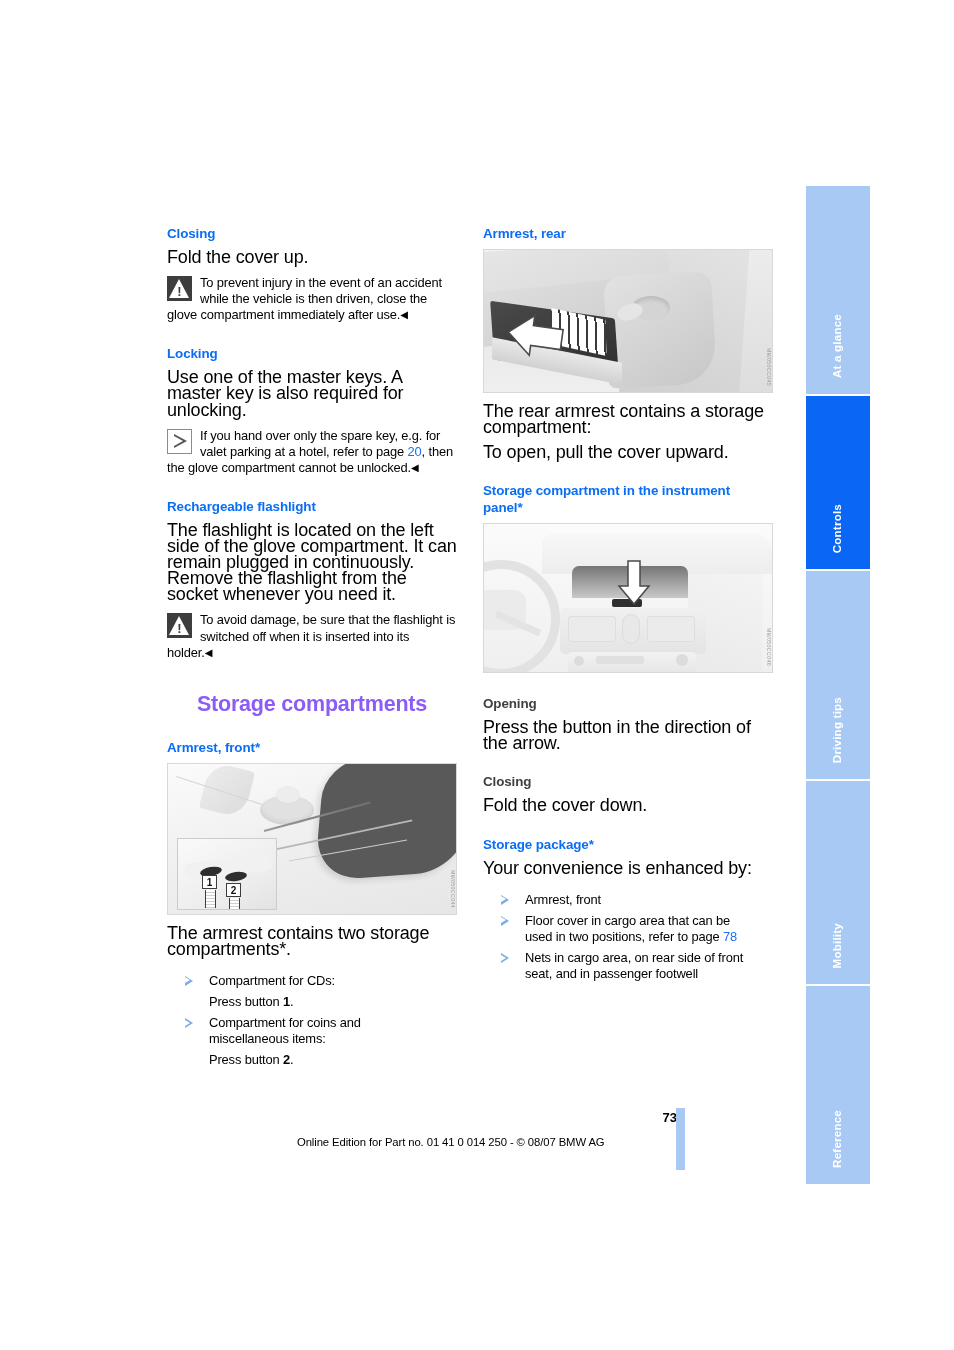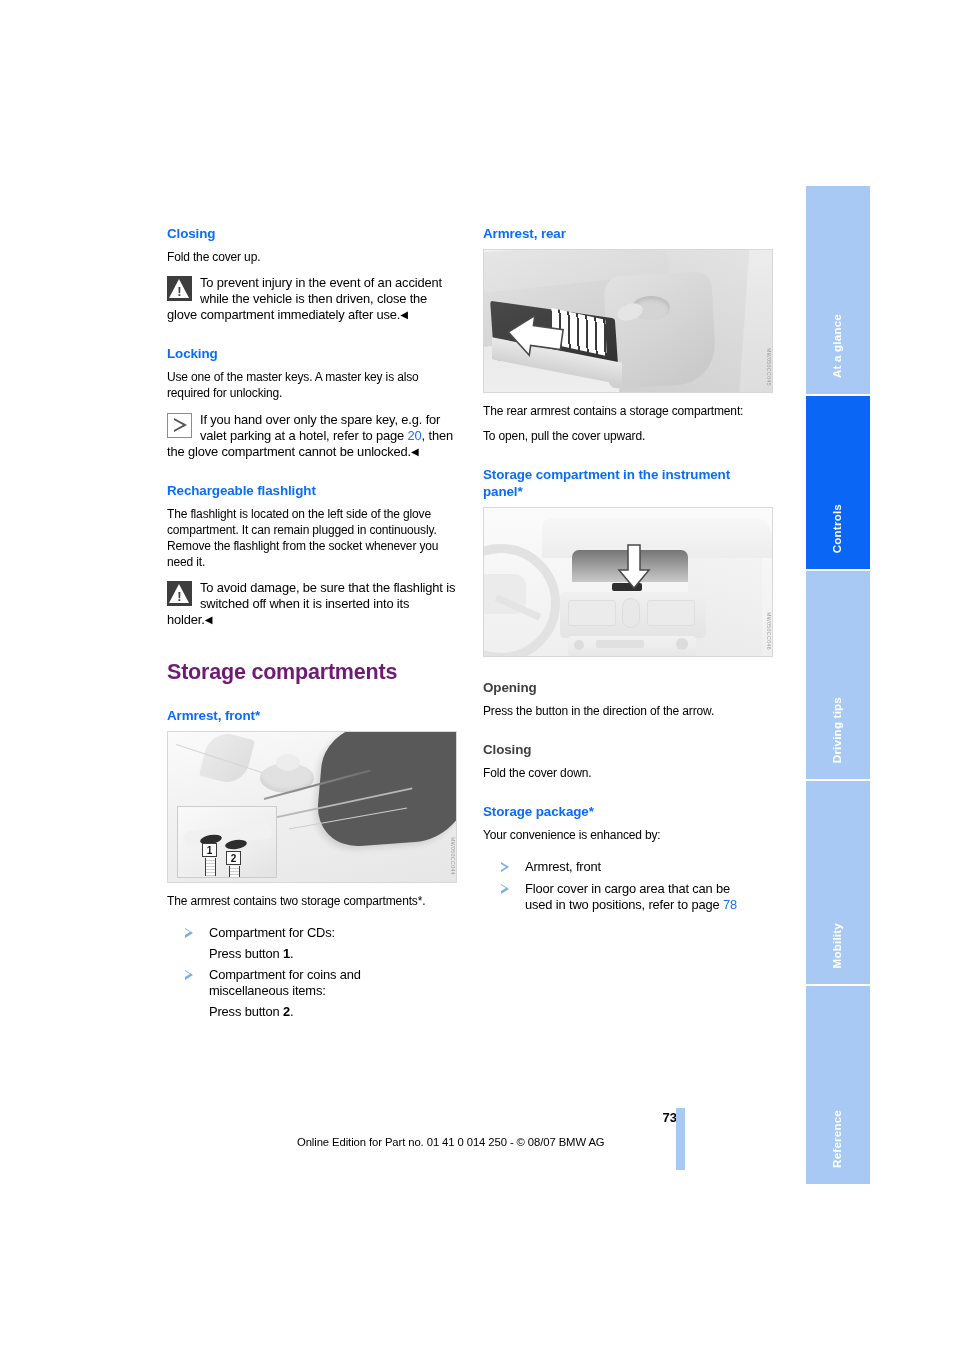--- a/index.html
+++ b/index.html
@@ -27,37 +27,38 @@
     width: 290px;
   }
   .col-left  { left: 167px; }
   .col-right { left: 483px; }
 
   
   h1.section-title {
     font-size: 21.5px;
     line-height: 26px;
     font-weight: bold;
-    color: #701a75;
+    color: #8b5cf6;
     margin: 30px 0 13px 0;
     letter-spacing: -0.2px;
+    text-align: center;
   }
   h2.sub-title {
     font-size: 13.4px;
     line-height: 17px;
     font-weight: bold;
     color: #0a6ef5;
     margin: 22px 0 7px 0;
     letter-spacing: -0.1px;
   }
   h2.sub-title.first { margin-top: 0; }
   h2.sub-title.light { color: #404040; }
 
   p.body-text {
-    font-size: 12px;
+    font-size: 18px;
     line-height: 16.1px;
     color: #000000;
     margin: 0 0 9px 0;
     letter-spacing: -0.15px;
   }
 
   .link {
     color: #1a6ff0;
   }
   .end-mark {
@@ -743,20 +744,25 @@
       <li>
         <span class="marker"></span>
         <span class="marker-in"></span>
         <span>Armrest, front</span>
       </li>
       <li>
         <span class="marker"></span>
         <span class="marker-in"></span>
         <span>Floor cover in cargo area that can be used in two positions, refer to page </span><span class="link">78</span>
       </li>
+      <li>
+        <span class="marker"></span>
+        <span class="marker-in"></span>
+        <span>Nets in cargo area, on rear side of front seat, and in passenger footwell</span>
+      </li>
     </ul>
   </div>
 
   <div class="tabs">
     <div class="tab tab-0">
       <span class="tab-label">At a glance</span>
     </div>
     <div class="tab tab-1 active">
       <span class="tab-label">Controls</span>
     </div>

